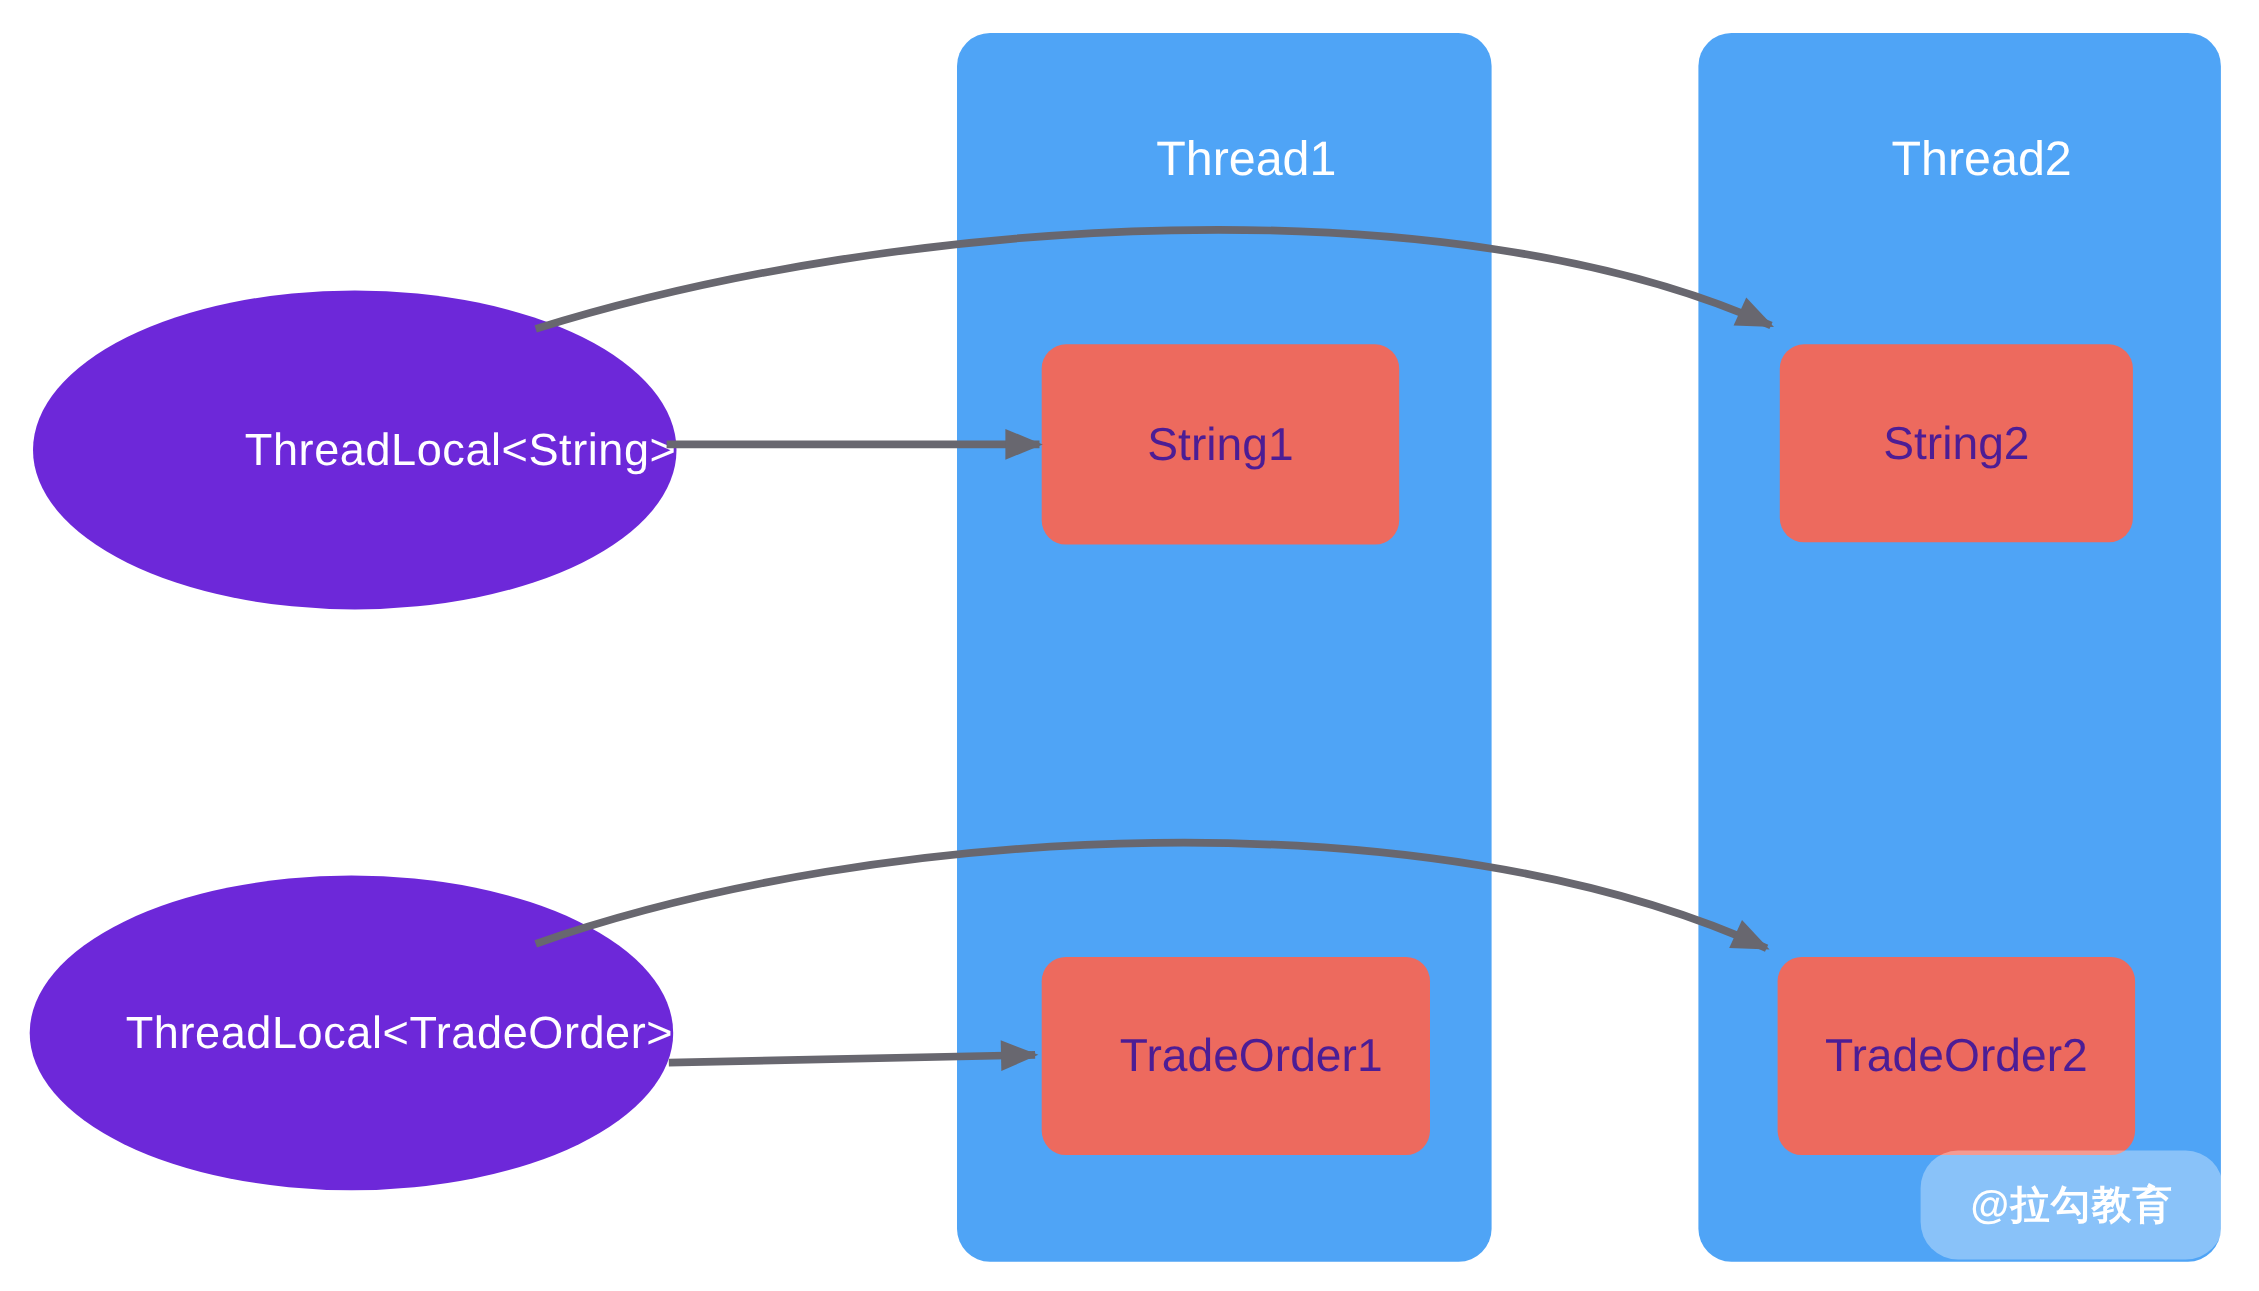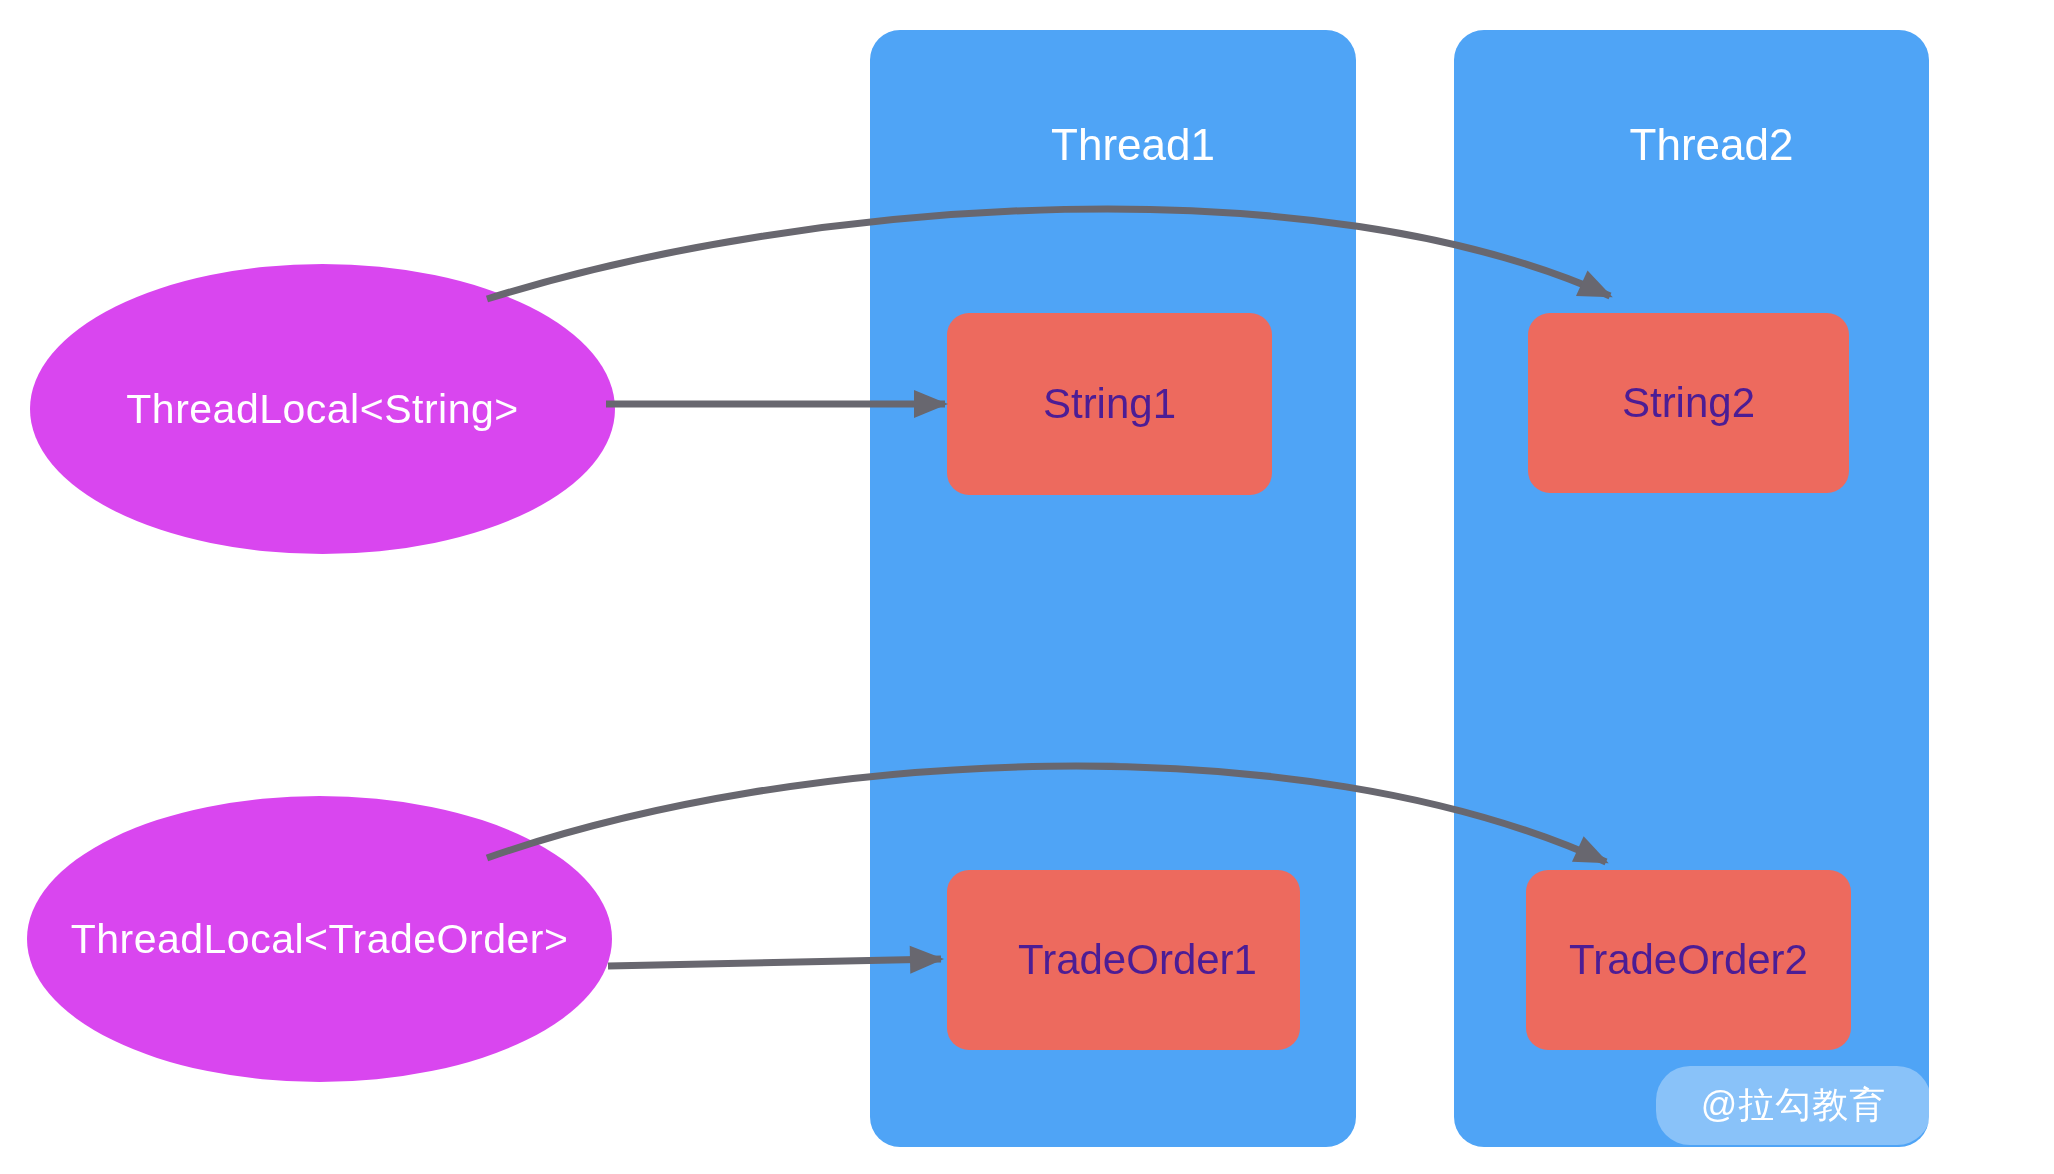--- a/index.html
+++ b/index.html
@@ -5,23 +5,23 @@
   html,body{margin:0;padding:0;background:#ffffff;}
   body{font-family:"Liberation Sans","DejaVu Sans",sans-serif;}
   .canvas{
     position:relative;
     width:2054px;height:1174px;
     background:#ffffff;
     overflow:hidden;
   }
   .tl-ellipse{
     position:absolute;
-    background:#d946ef;
+    background:#6d28d9;
     border-radius:50%;
-    display:flex;align-items:center;justify-content:center;
+    display:flex;align-items:center;justify-content:flex-end;
     color:#ffffff;
     font-size:41px;
     letter-spacing:0.5px;
     white-space:nowrap;
   }
   .ellipse-string{left:30px;top:264px;width:585px;height:290px;}
   .ellipse-tradeorder{left:27px;top:796px;width:585px;height:286px;}
   .thread-col{
     position:absolute;
     background:#4FA4F6;
@@ -31,44 +31,45 @@
   .thread-col .thread-title{
     position:absolute;
     left:0;right:0;top:92px;
     text-align:center;
     color:#ffffff;
     font-size:44px;
     line-height:46px;
     padding-left:40px;
   }
   .col-thread1{left:870px;width:486px;}
-  .col-thread2{left:1454px;width:475px;}
+  .col-thread2{left:1544px;width:475px;}
   .obj-box{
     position:absolute;
     background:#ED6A5E;
     border-radius:22px;
     display:flex;align-items:center;justify-content:center;
     color:#4c1d95;
     font-size:42px;
     white-space:nowrap;
   }
   .obj-string1{left:77px;top:283px;width:325px;height:182px;}
   .obj-tradeorder1{left:77px;top:840px;width:325px;height:180px;padding-left:28px;}
   .obj-string2{left:74px;top:283px;width:321px;height:180px;}
   .obj-tradeorder2{left:72px;top:840px;width:325px;height:180px;}
   .watermark{
     position:absolute;
     right:-2px;bottom:2px;
-    width:275px;height:79px;
+    width:275px;height:99px;
     background:rgba(255,255,255,0.33);
     border-radius:34px;
     display:flex;align-items:center;justify-content:center;
     color:#ffffff;
     font-size:36px;
     letter-spacing:1px;
+    font-weight:bold;
   }
   svg.arrows{
     position:absolute;left:0;top:0;
     width:2054px;height:1174px;
     pointer-events:none;
   }
   svg.arrows path.link{
     fill:none;
     stroke:#68676F;
     stroke-width:7px;

